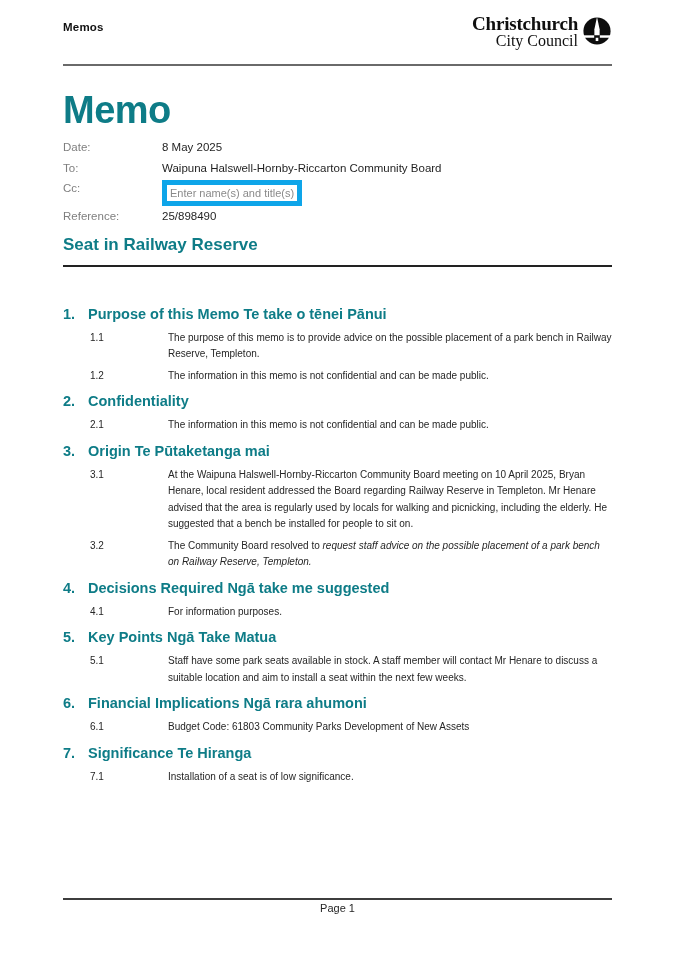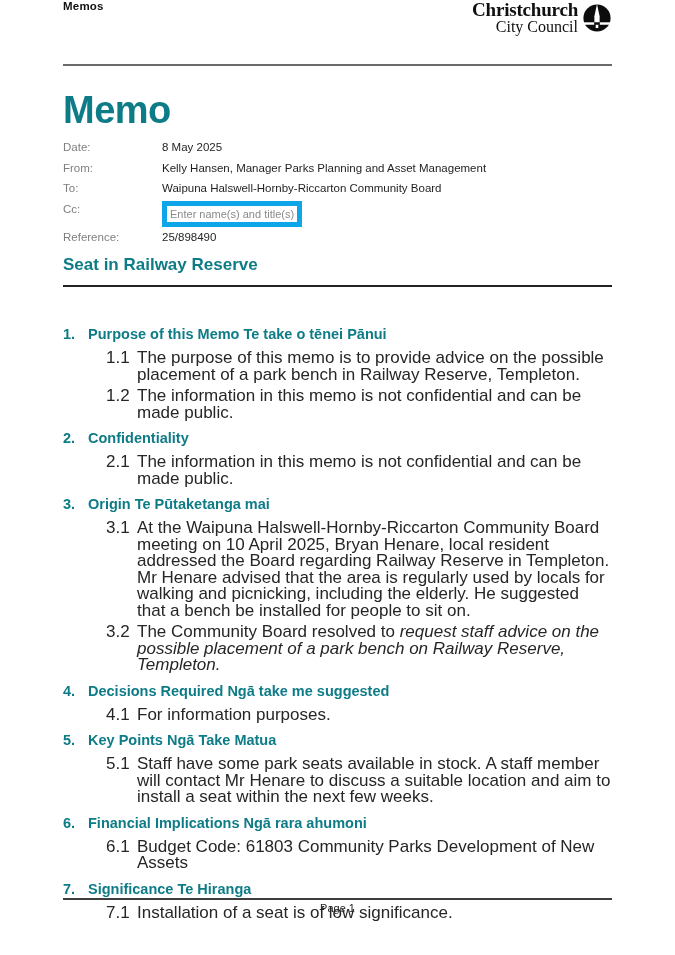--- a/index.html
+++ b/index.html
@@ -8,21 +8,21 @@
     width: 675px; height: 955px;
     background: #ffffff;
     font-family: "Liberation Sans", "DejaVu Sans", sans-serif;
     color: #262626;
   }
   .page { position: relative; width: 675px; height: 955px; overflow: hidden; background: #fff; }
   .margins { padding: 0 63px; }
 
   
   .doc-header {
-    display: flex; justify-content: space-between; align-items: flex-start;
+    display: flex; justify-content: space-between; align-items: center;
     height: 66px; border-bottom: 2px solid #6a6a6a; padding-bottom: 1px;
   }
   .app-title { font-size: 11.5px; font-weight: bold; color: #111; margin-bottom: 9px; letter-spacing: 0.2px; }
   .logo { display: flex; align-items: center; gap: 4px; padding-bottom: 1px; }
   .logo-text { text-align: right; font-family: "Liberation Serif", "DejaVu Serif", serif; line-height: 1.0; }
   .logo-line1 { font-weight: bold; font-size: 19px; color: #0f0f0f; letter-spacing: -0.2px; }
   .logo-line2 { font-size: 16px; color: #0f0f0f; }
   .logo-icon svg { width: 30px; height: 30px; display: block; }
 
   
@@ -40,21 +40,21 @@
     margin-top: 8px; font-size: 17px; font-weight: bold; color: #0e7c87;
     padding-bottom: 10px; border-bottom: 2.5px solid #222222;
   }
 
   
   .sections { margin-top: 38px; }
   .section:not(:first-child) { margin-top: 8px; }
   .section-heading { display: flex; color: #0e7c87; font-weight: bold; font-size: 14.5px; line-height: 19px; margin-bottom: 6px; }
   .h-num { width: 25px; flex: none; }
   .h-title { flex: 1; }
-  .item { display: flex; margin-left: 43px; margin-bottom: 5px; font-size: 17px; line-height: 16.5px; }
+  .item { display: flex; margin-left: 27px; margin-bottom: 5px; font-size: 10px; line-height: 16.5px; gap: 47px; }
   .i-num { width: 31px; flex: none; }
   .i-text { flex: 1; }
   .i-text em { font-style: italic; }
 
   
   .doc-footer {
     position: absolute; left: 63px; right: 63px; top: 898px;
     border-top: 2px solid #3d3d3d; text-align: center;
     font-size: 11px; color: #262626; padding-top: 2px;
   }
@@ -85,24 +85,20 @@
     </div>
 
     <div class="memo-title">Memo</div>
 
     <div class="fields">
       <div class="field-row">
         <div class="field-label">Date:</div>
         <div class="field-value">8 May 2025</div>
       </div>
       <div class="field-row">
-        <div class="field-label">From:</div>
-        <div class="field-value">Kelly Hansen, Manager Parks Planning and Asset Management</div>
-      </div>
-      <div class="field-row">
         <div class="field-label">To:</div>
         <div class="field-value">Waipuna Halswell-Hornby-Riccarton Community Board</div>
       </div>
       <div class="field-row">
         <div class="field-label">Cc:</div>
         <div class="field-value">
           <span class="cc-box">Enter name(s) and title(s)</span>
         </div>
       </div>
       <div class="field-row">

